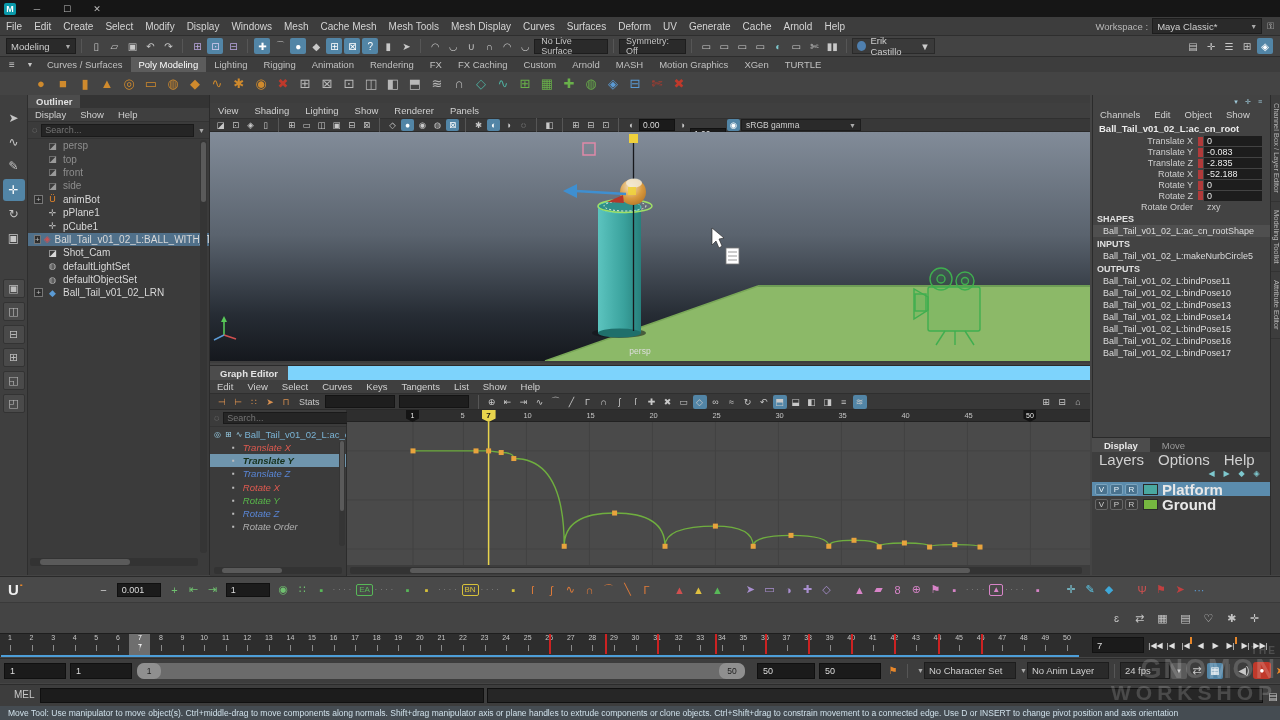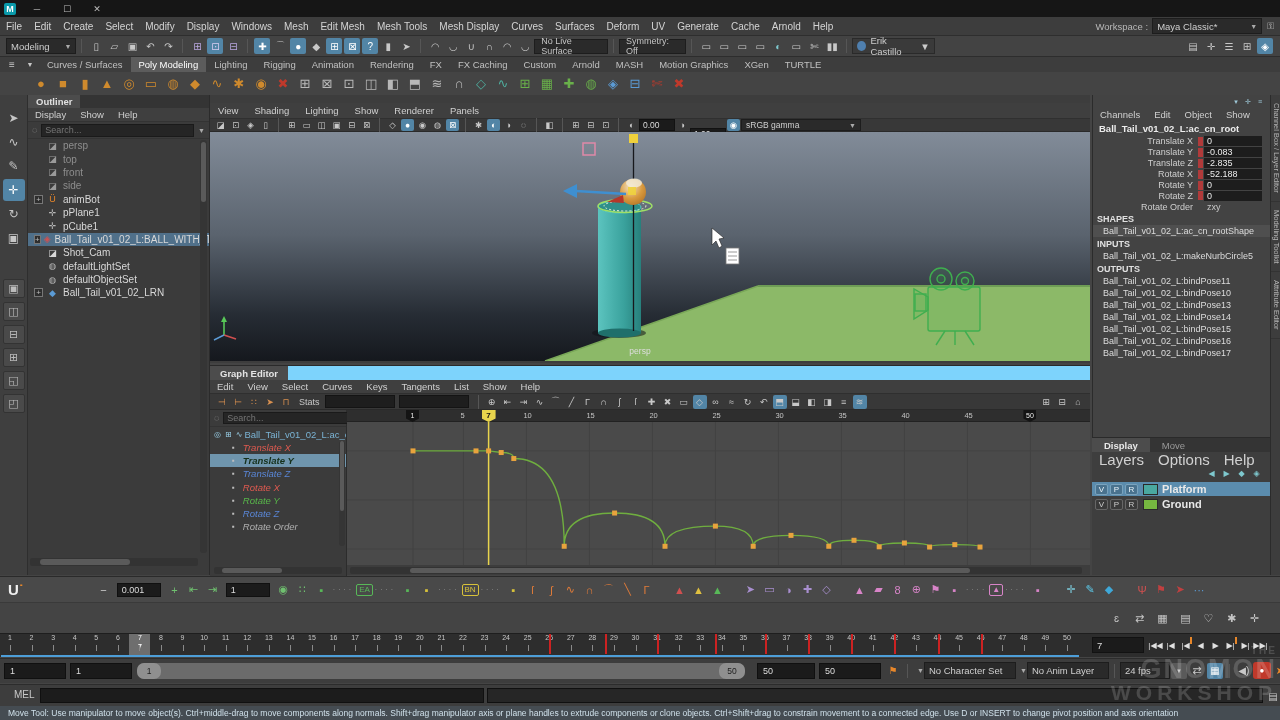--- a/index.html
+++ b/index.html
@@ -135,21 +135,21 @@
   #le-menus{height:14px;display:flex;align-items:center}
   #le-menus span{color:#d0d0d0;font-size:15px;padding:0 7px}
   #le-icons{height:15px;display:flex;justify-content:flex-end;align-items:center;padding-right:6px}
   #le-icons .ic{min-width:13px;height:12px;font-size:8px;color:#7ec8ce}
   .layer-row{display:flex;align-items:center;height:14px;margin-top:1px;padding-left:3px}
   .layer-row.sel{background:#5b8cad}
   .lr-box{width:13px;height:11px;border:1px solid #666;background:#3a3a3a;color:#ccc;font-size:8px;
       display:flex;align-items:center;justify-content:center;margin-right:2px;border-radius:2px}
   .layer-row.sel .lr-box{background:#49728e;border-color:#7aa3bd;color:#e8f2f8}
   .lr-sw{width:15px;height:11px;margin:0 4px 0 3px;border:1px solid #2a2a2a}
-  .lr-name{color:#e8e8e8;font-size:11px;font-weight:bold}
+  .lr-name{color:#e8e8e8;font-size:15px;font-weight:bold}
   
   #side-tabs{left:1270px;top:95px;width:10px;height:480px;background:#3d3d3d;border-left:1px solid #2b2b2b}
   .vtab{writing-mode:vertical-rl;font-size:7.5px;color:#b4b4b4;padding:8px 0;margin:0 auto;display:block;text-align:center;border-bottom:1px solid #333;width:10px}
   
   #animbot-bar{left:0;top:576px;width:1280px;height:26px;background:#494949;border-top:1px solid #2a2a2a;display:flex;align-items:center;padding:0 8px}
   #ab-logo{color:#f0f0f0;font-size:15px;font-weight:bold;margin-right:70px}
   #ab-logo b{color:#e8872a}
   .ab-ic{min-width:15px;height:16px;display:flex;align-items:center;justify-content:center;font-size:11px;margin:0 2px}
   .ab-field{width:44px;height:14px;background:#1b1b1b;border:1px solid #101010;color:#ddd;font-size:9px;display:flex;align-items:center;padding:0 4px;margin:0 4px}
   .ab-dots{color:#8a8a8a;font-size:7px;letter-spacing:3px;margin:0 2px}
@@ -206,21 +206,21 @@
   <div id="menubar" class="abs">
     <div id="menu-items" class="row">
         <span class="menu-item">File</span>
         <span class="menu-item">Edit</span>
         <span class="menu-item">Create</span>
         <span class="menu-item">Select</span>
         <span class="menu-item">Modify</span>
         <span class="menu-item">Display</span>
         <span class="menu-item">Windows</span>
         <span class="menu-item">Mesh</span>
-        <span class="menu-item">Edit Mesh</span>
+        <span class="menu-item">Cache Mesh</span>
         <span class="menu-item">Mesh Tools</span>
         <span class="menu-item">Mesh Display</span>
         <span class="menu-item">Curves</span>
         <span class="menu-item">Surfaces</span>
         <span class="menu-item">Deform</span>
         <span class="menu-item">UV</span>
         <span class="menu-item">Generate</span>
         <span class="menu-item">Cache</span>
         <span class="menu-item">Arnold</span>
         <span class="menu-item">Help</span>

